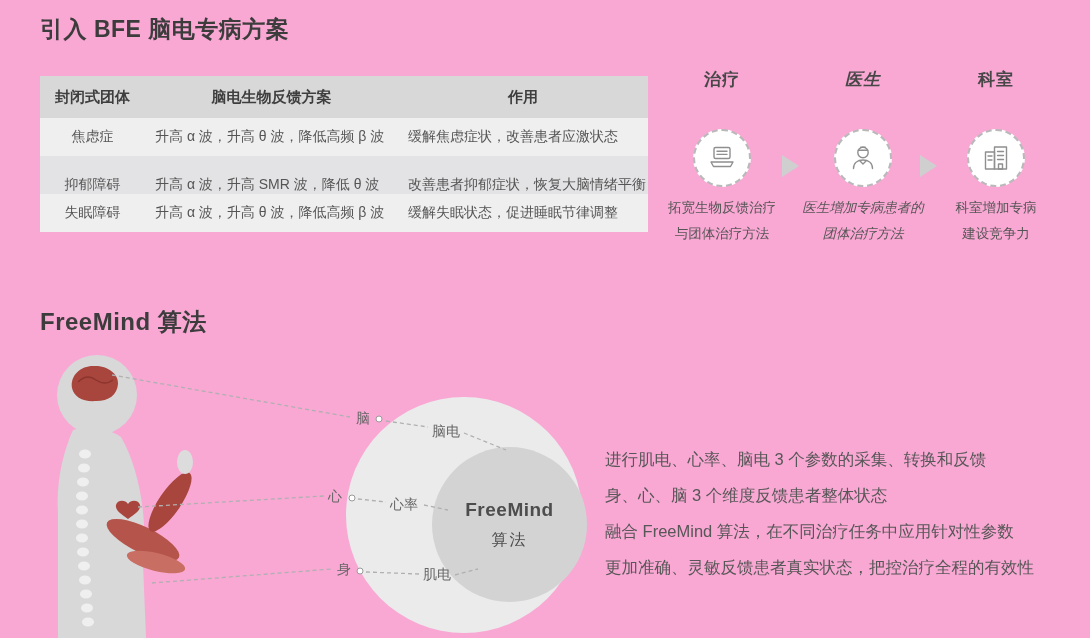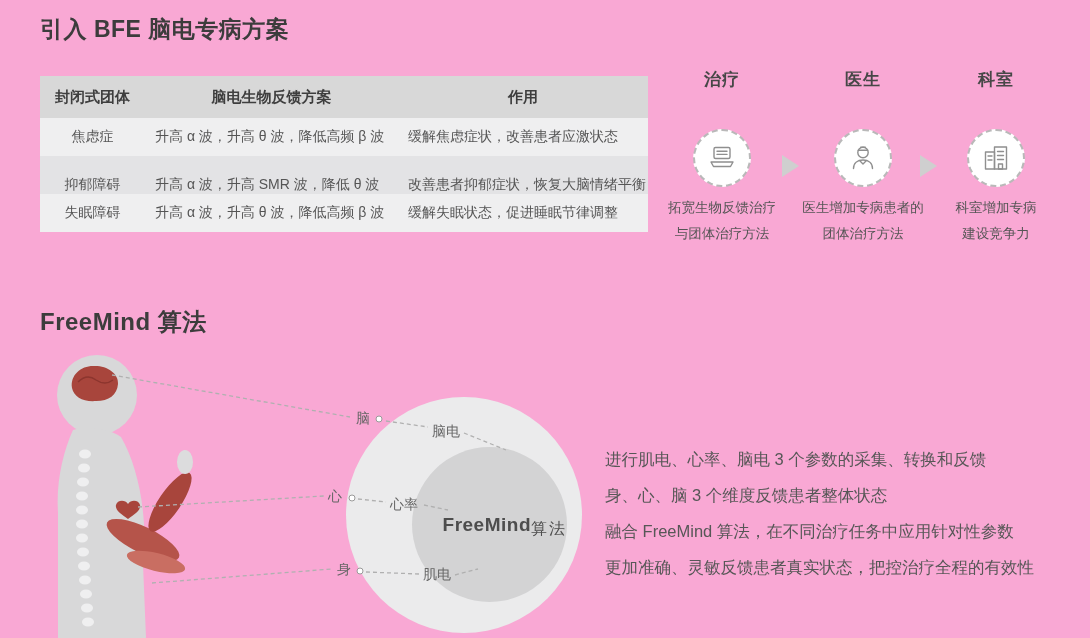--- a/index.html
+++ b/index.html
@@ -35,22 +35,22 @@
   .arrow {
     position:absolute; top:87px; width:0; height:0;
     border-top:11px solid transparent; border-bottom:11px solid transparent;
     border-left:17px solid #cfcfcf;
   }
   .icon-svg { stroke:#8f8f8f; fill:none; stroke-width:1.4; stroke-linecap:round; stroke-linejoin:round; }
 
   
   .big-circle  { position:absolute; left:346px; top:397px; width:236px; height:236px; border-radius:50%; background:#ebebec; }
   .inner-circle{
-    position:absolute; left:412px; top:447px; width:155px; height:155px; border-radius:50%;
-    background:#d3d3d4; display:flex; flex-direction:row; align-items:center; justify-content:flex-end;
+    position:absolute; left:432px; top:447px; width:155px; height:155px; border-radius:50%;
+    background:#d3d3d4; display:flex; flex-direction:column; align-items:center; justify-content:center;
   }
   .inner-circle .t1 { font-size:19px; color:#4d4d4d; font-weight:600; letter-spacing:0.5px; }
   .inner-circle .t2 { font-size:16px; color:#4d4d4d; margin-top:9px; letter-spacing:2px; }
   .dim-label { position:absolute; font-size:14px; color:#666; white-space:nowrap; }
   #lbl-nao    { left:356px; top:410px; }
   #lbl-naodian{ left:432px; top:423px; }
   #lbl-xin    { left:328px; top:488px; }
   #lbl-xinlv  { left:390px; top:496px; }
   #lbl-shen   { left:337px; top:561px; }
   #lbl-jidian { left:423px; top:566px; }
@@ -103,21 +103,21 @@
         </svg>
       </div>
       <div class="cap">
         <div>拓宽生物反馈治疗</div>
         <div>与团体治疗方法</div>
       </div>
     </div>
 
     <div class="arrow" style="left:135px;"></div>
 
-    <div class="step" style="left:141px;">
+    <div class="step" style="left:141px;font-style:italic;">
       <div class="lbl">医生</div>
       <div class="cir">
         <svg class="icon-svg" width="30" height="30" viewBox="0 0 30 30">
           <circle cx="15" cy="9.5" r="5.2"></circle>
           <line x1="10.3" y1="7.2" x2="19.7" y2="7.2"></line>
           <line x1="12.7" y1="4.2" x2="17.3" y2="4.2"></line>
           <path d="M5.5 25.5 c0-5.5 4-8.5 9.5-8.5 s9.5 3 9.5 8.5"></path>
           <path d="M12 18 l3 3 l3-3"></path>
         </svg>
       </div>

